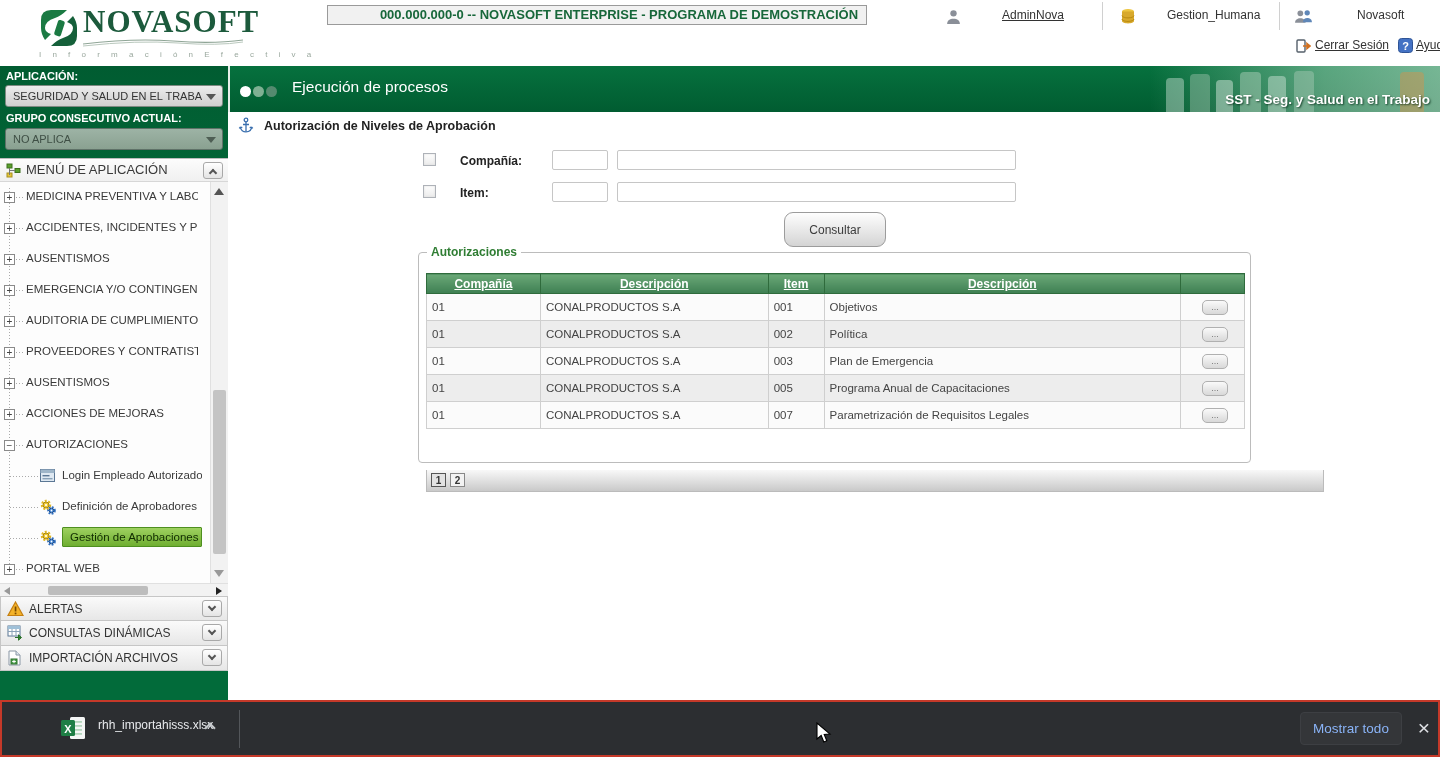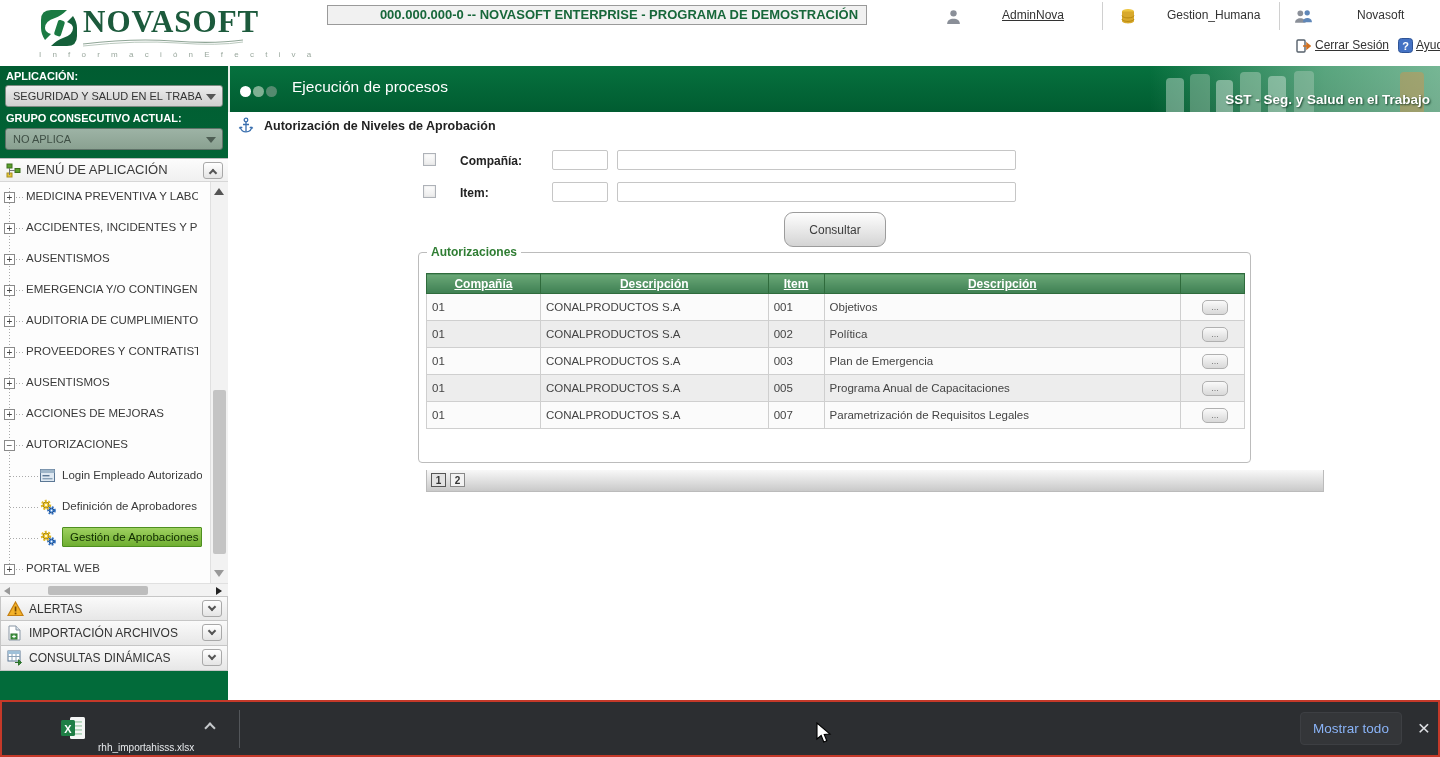--- a/index.html
+++ b/index.html
@@ -143,22 +143,22 @@
                  background:linear-gradient(#f8f8f8,#c9c9c9); border:1px solid #bbb; border-top:none; }
   .page-btn { display:inline-block; min-width:15px; height:14px; margin:3px 0 0 4px;
               border:1px solid #888; background:#f2f2f2; font-size:10px; font-weight:bold;
               color:#333; text-align:center; line-height:13px; cursor:pointer; }
   .page-btn.active { background:#e2e2e2; border-color:#555; }
 
   
   .shelf { position:absolute; left:0; top:700px; width:1440px; height:57px; background:#2c2e31;
            border:2px solid #c53929; }
   .shelf-file { position:absolute; left:58px; top:14px; height:26px; cursor:pointer; }
-  .shelf-filename { position:absolute; left:96px; top:16px; font-size:10px; color:#e8eaed;
-                    white-space:nowrap;margin-top:24px; }
+  .shelf-filename { position:absolute; left:96px; top:16px; font-size:12px; color:#e8eaed;
+                    white-space:nowrap; }
   .shelf-chevron { position:absolute; left:204px; top:22px; width:8px; height:8px;
                    border-left:2px solid #c6c9cc; border-top:2px solid #c6c9cc;
                    transform:rotate(45deg); cursor:pointer; }
   .shelf-divider { position:absolute; left:237px; top:8px; height:38px; border-left:1px solid #53565a; }
   .shelf-showall { position:absolute; left:1298px; top:10px; width:102px; height:33px;
                    background:#343639; border:1px solid #3d3f43; border-radius:4px;
                    color:#8ab4f8; font-size:13.5px; cursor:pointer;
                    font-family:"Liberation Sans", sans-serif; }
   .shelf-close { position:absolute; left:1408px; top:12px; width:28px; height:28px; color:#dfe1e5;
                  font-size:21px; line-height:27px; text-align:center; cursor:pointer; }
@@ -366,39 +366,39 @@
               <path d="M8.5 1 L16 14.5 H1 Z" fill="#f3b229" stroke="#c47f12" stroke-width="1.2"></path>
               <rect x="7.7" y="5.5" width="1.7" height="5" fill="#7a4a00"></rect>
               <rect x="7.7" y="11.6" width="1.7" height="1.7" fill="#7a4a00"></rect>
             </svg></span>
           <span class="acc-label">ALERTAS</span>
           <span class="sq-btn">
             <span class="chev down"></span>
           </span>
         </div>
         <div class="acc-row">
+          <span class="acc-icon"><svg width="17" height="16" viewBox="0 0 17 16">
+              <rect x="1" y="1" width="12" height="10" fill="#fff" stroke="#5b7794"></rect>
+              <rect x="1" y="1" width="12" height="3" fill="#9fc0d8"></rect>
+              <path d="M1 6.5h12M5 4v7M9 4v7" stroke="#8aa2b8"></path>
+              <path d="M8 12.5h6M11.5 9.8 14.5 12.5 11.5 15.2z" fill="#3da03d" stroke="#2a702a"></path>
+            </svg></span>
+          <span class="acc-label">CONSULTAS DINÁMICAS</span>
+          <span class="sq-btn">
+            <span class="chev down"></span>
+          </span>
+        </div>
+        <div class="acc-row">
           <span class="acc-icon"><svg width="15" height="16" viewBox="0 0 15 16">
               <path d="M2 1h7l4 4v10H2z" fill="#fff" stroke="#8a97a5"></path>
               <path d="M9 1v4h4" fill="#dde6ee" stroke="#8a97a5"></path>
               <rect x="4" y="9" width="6" height="5" fill="#4ca04c" stroke="#2a702a"></rect>
               <path d="M5.2 11.5h3.6M7 9.8v3.4" stroke="#fff"></path>
             </svg></span>
           <span class="acc-label">IMPORTACIÓN ARCHIVOS</span>
-          <span class="sq-btn">
-            <span class="chev down"></span>
-          </span>
-        </div>
-        <div class="acc-row">
-          <span class="acc-icon"><svg width="17" height="16" viewBox="0 0 17 16">
-              <rect x="1" y="1" width="12" height="10" fill="#fff" stroke="#5b7794"></rect>
-              <rect x="1" y="1" width="12" height="3" fill="#9fc0d8"></rect>
-              <path d="M1 6.5h12M5 4v7M9 4v7" stroke="#8aa2b8"></path>
-              <path d="M8 12.5h6M11.5 9.8 14.5 12.5 11.5 15.2z" fill="#3da03d" stroke="#2a702a"></path>
-            </svg></span>
-          <span class="acc-label">CONSULTAS DINÁMICAS</span>
           <span class="sq-btn">
             <span class="chev down"></span>
           </span>
         </div>
       </div>
   </div>
 
   <div class="main">
     <div class="green-bar">
       <span class="gb-dots">

